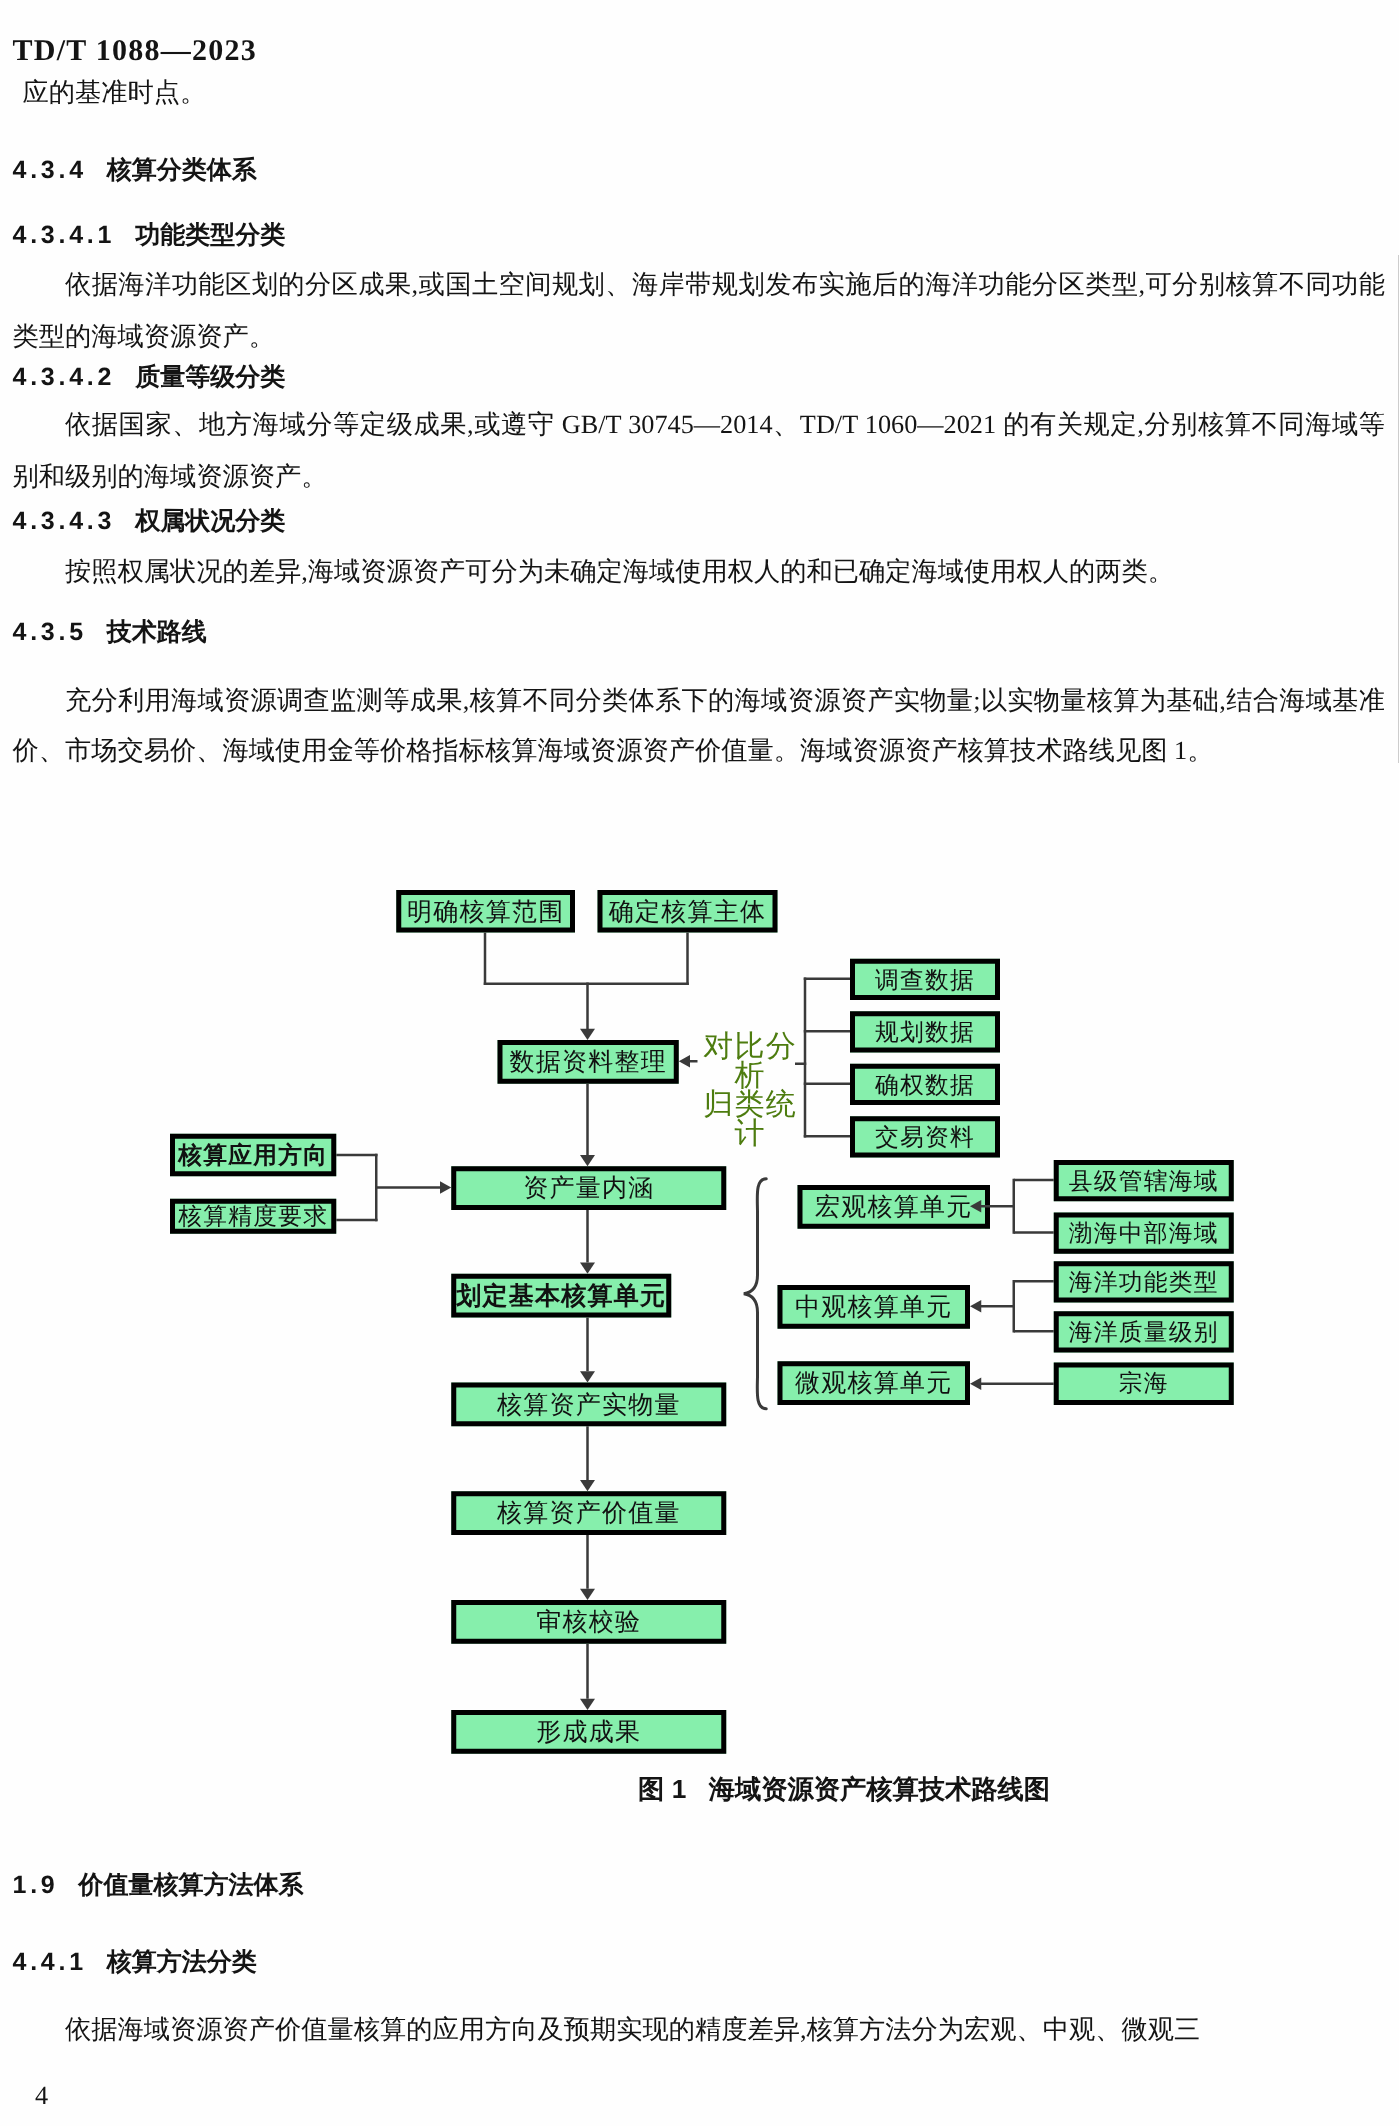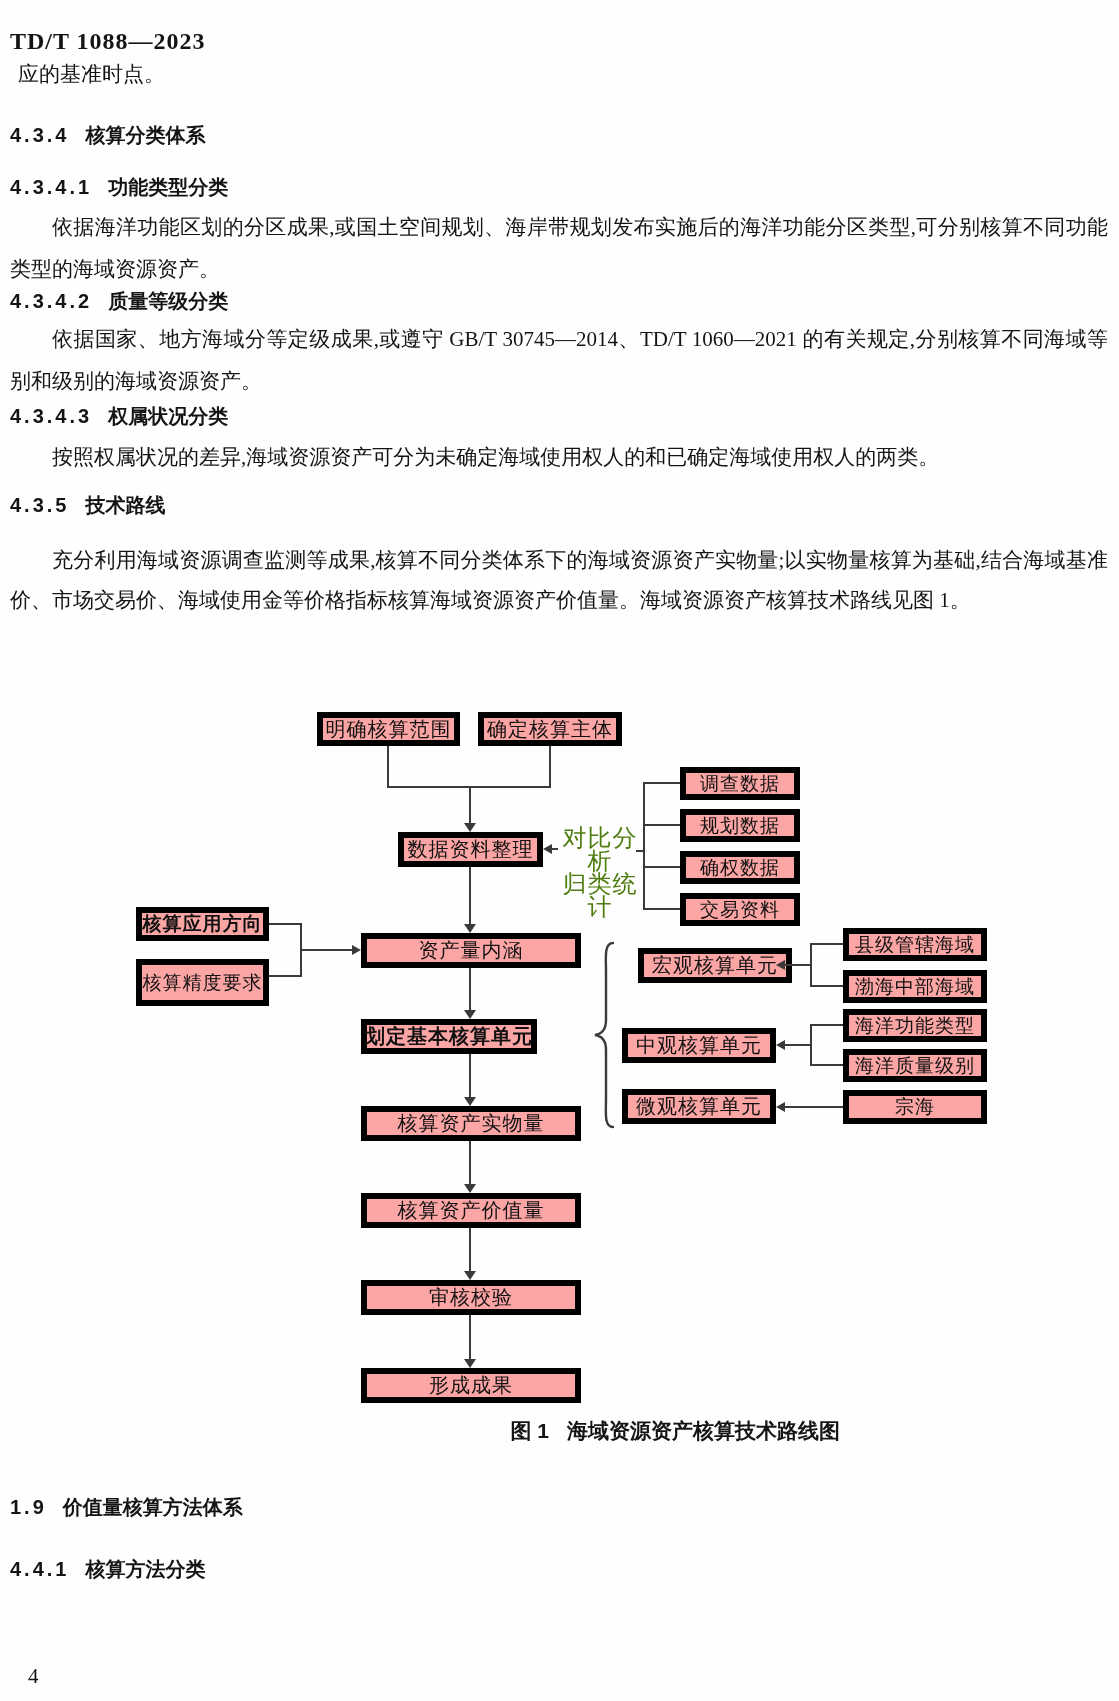--- a/index.html
+++ b/index.html
@@ -5,21 +5,21 @@
   html,body{margin:0;padding:0;background:#888;}
   #page{position:relative;width:1119px;height:1701px;background:#fefefe;
         font-family:"Liberation Serif","DejaVu Serif",serif;color:#141414;overflow:hidden;}
   .abs{position:absolute;}
   .hdr{font-family:"Liberation Serif","DejaVu Serif",serif;font-weight:bold;font-size:24px;letter-spacing:1px;}
   .h2,.h3{font-family:"Liberation Sans","DejaVu Sans",sans-serif;font-weight:bold;font-size:20px;white-space:nowrap;}
   .hnum{font-weight:bold;letter-spacing:3px;margin-right:16px;}
   .para{font-size:21px;line-height:42px;text-align:justify;text-indent:2em;width:1098px;left:10px;}
   .p3{line-height:40px;}
   
-  .box{position:absolute;border:6px solid #000000;background:#fca5a5;display:flex;align-items:center;justify-content:center;
+  .box{position:absolute;border:4px solid #000000;background:#86efac;display:flex;align-items:center;justify-content:center;
        font-size:20px;letter-spacing:1px;color:#111;box-sizing:border-box;white-space:nowrap;}
   .vl,.hl{position:absolute;background:#3a3a3a;}
   .vl{width:2px;}
   .hl{height:2px;}
   .ah-down{position:absolute;width:0;height:0;border-left:6px solid transparent;border-right:6px solid transparent;border-top:9px solid #3a3a3a;}
   .ah-left{position:absolute;width:0;height:0;border-top:5px solid transparent;border-bottom:5px solid transparent;border-right:9px solid #3a3a3a;}
   .ah-right{position:absolute;width:0;height:0;border-top:5px solid transparent;border-bottom:5px solid transparent;border-left:9px solid #3a3a3a;}
   .sidelabel{position:absolute;font-size:24px;line-height:23px;text-align:center;letter-spacing:1px;color:#4d7c0f;}
   .caption{position:absolute;font-family:"Liberation Sans","DejaVu Sans",sans-serif;font-weight:bold;font-size:21px;text-align:right;}
   .pagenum{font-size:21px;}
@@ -82,21 +82,21 @@
     <div class="hl" style="left:643px;top:782px;width:37px;"></div>
     <div class="hl" style="left:643px;top:824px;width:37px;"></div>
     <div class="hl" style="left:643px;top:866px;width:37px;"></div>
     <div class="hl" style="left:643px;top:908px;width:37px;"></div>
     <div class="box" style="left:680px;top:767px;width:120px;height:33px;font-size:19px;">调查数据</div>
     <div class="box" style="left:680px;top:809px;width:120px;height:33px;font-size:19px;">规划数据</div>
     <div class="box" style="left:680px;top:851px;width:120px;height:33px;font-size:19px;">确权数据</div>
     <div class="box" style="left:680px;top:893px;width:120px;height:33px;font-size:19px;">交易资料</div>
 
     <div class="box" style="left:136px;top:907px;width:133px;height:34px;font-size:19px;font-weight:bold;">核算应用方向</div>
-    <div class="box" style="left:136px;top:959px;width:133px;height:47px;font-size:19px;">核算精度要求</div>
+    <div class="box" style="left:136px;top:959px;width:133px;height:28px;font-size:19px;">核算精度要求</div>
     <div class="hl" style="left:269px;top:923px;width:33px;"></div>
     <div class="hl" style="left:269px;top:975px;width:33px;"></div>
     <div class="vl" style="left:300px;top:923px;height:54px;"></div>
     <div class="hl" style="left:300px;top:949px;width:52px;"></div>
     <div class="ah-right" style="left:352px;top:945px;"></div>
 
     <div class="vl" style="left:469px;top:867px;height:57px;"></div>
     <div class="ah-down" style="left:464px;top:924px;"></div>
     <div class="box" style="left:361px;top:933px;width:220px;height:35px;">资产量内涵</div>
 
@@ -153,16 +153,17 @@
     </div>
   </div>
 
   <div class="abs h2" style="left:10px;top:1494px;">
     <span class="hnum">1.9</span><span>价值量核算方法体系</span>
   </div>
 
   <div class="abs h3" style="left:10px;top:1556px;">
     <span class="hnum">4.4.1</span><span>核算方法分类</span>
   </div>
+  <div class="abs para" style="top:1602px;">依据海域资源资产价值量核算的应用方向及预期实现的精度差异,核算方法分为宏观、中观、微观三</div>
 
   <div class="abs pagenum" style="left:28px;top:1664px;">4</div>
 
 </div>
 
 </body></html>

